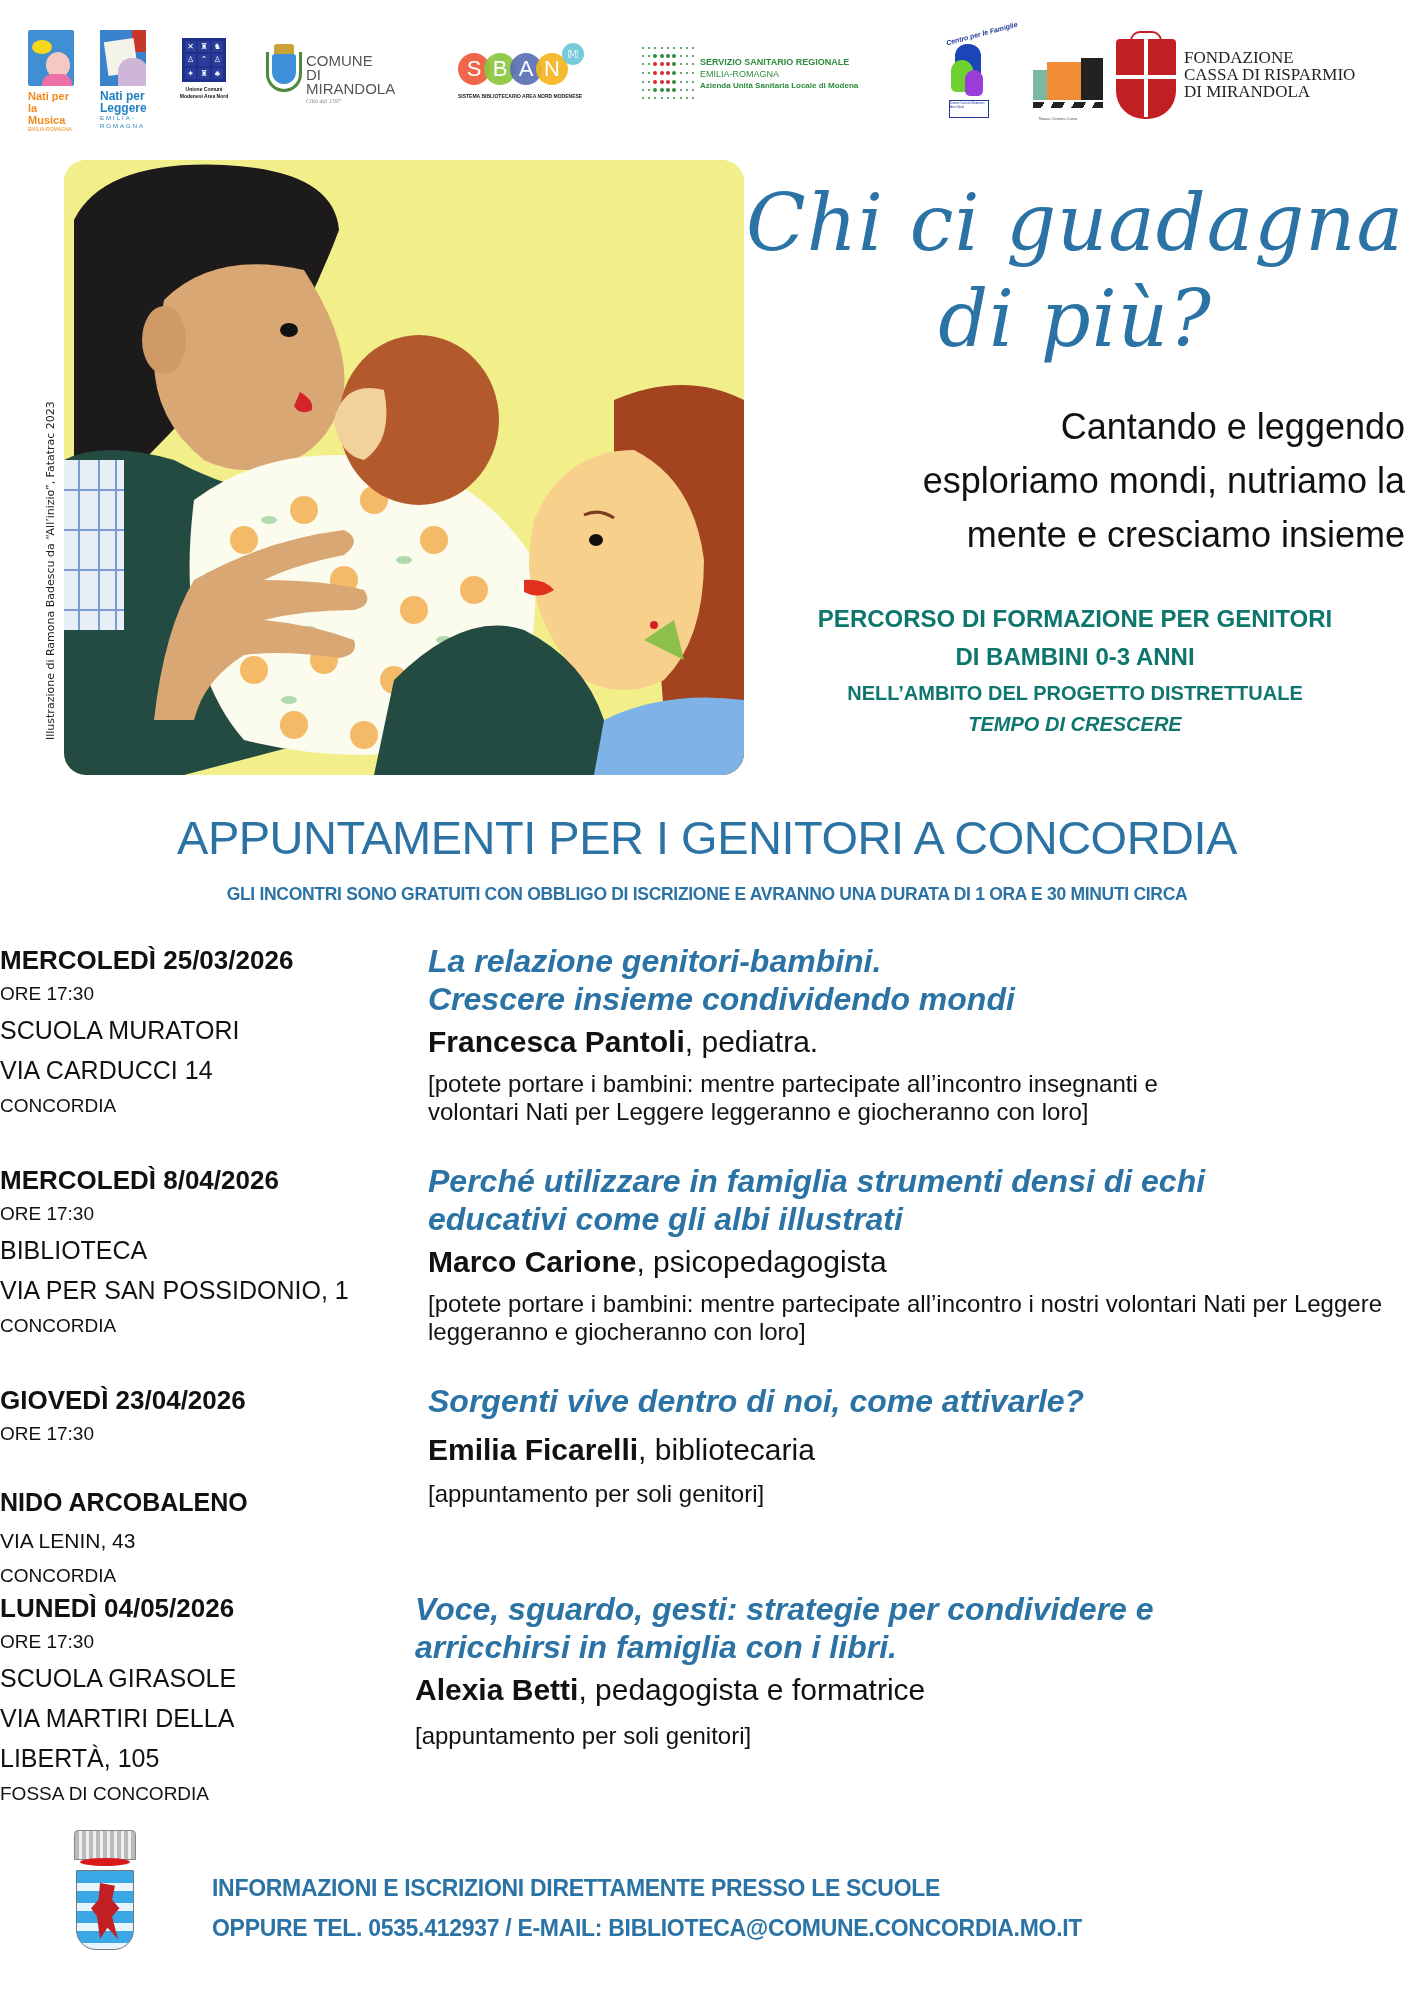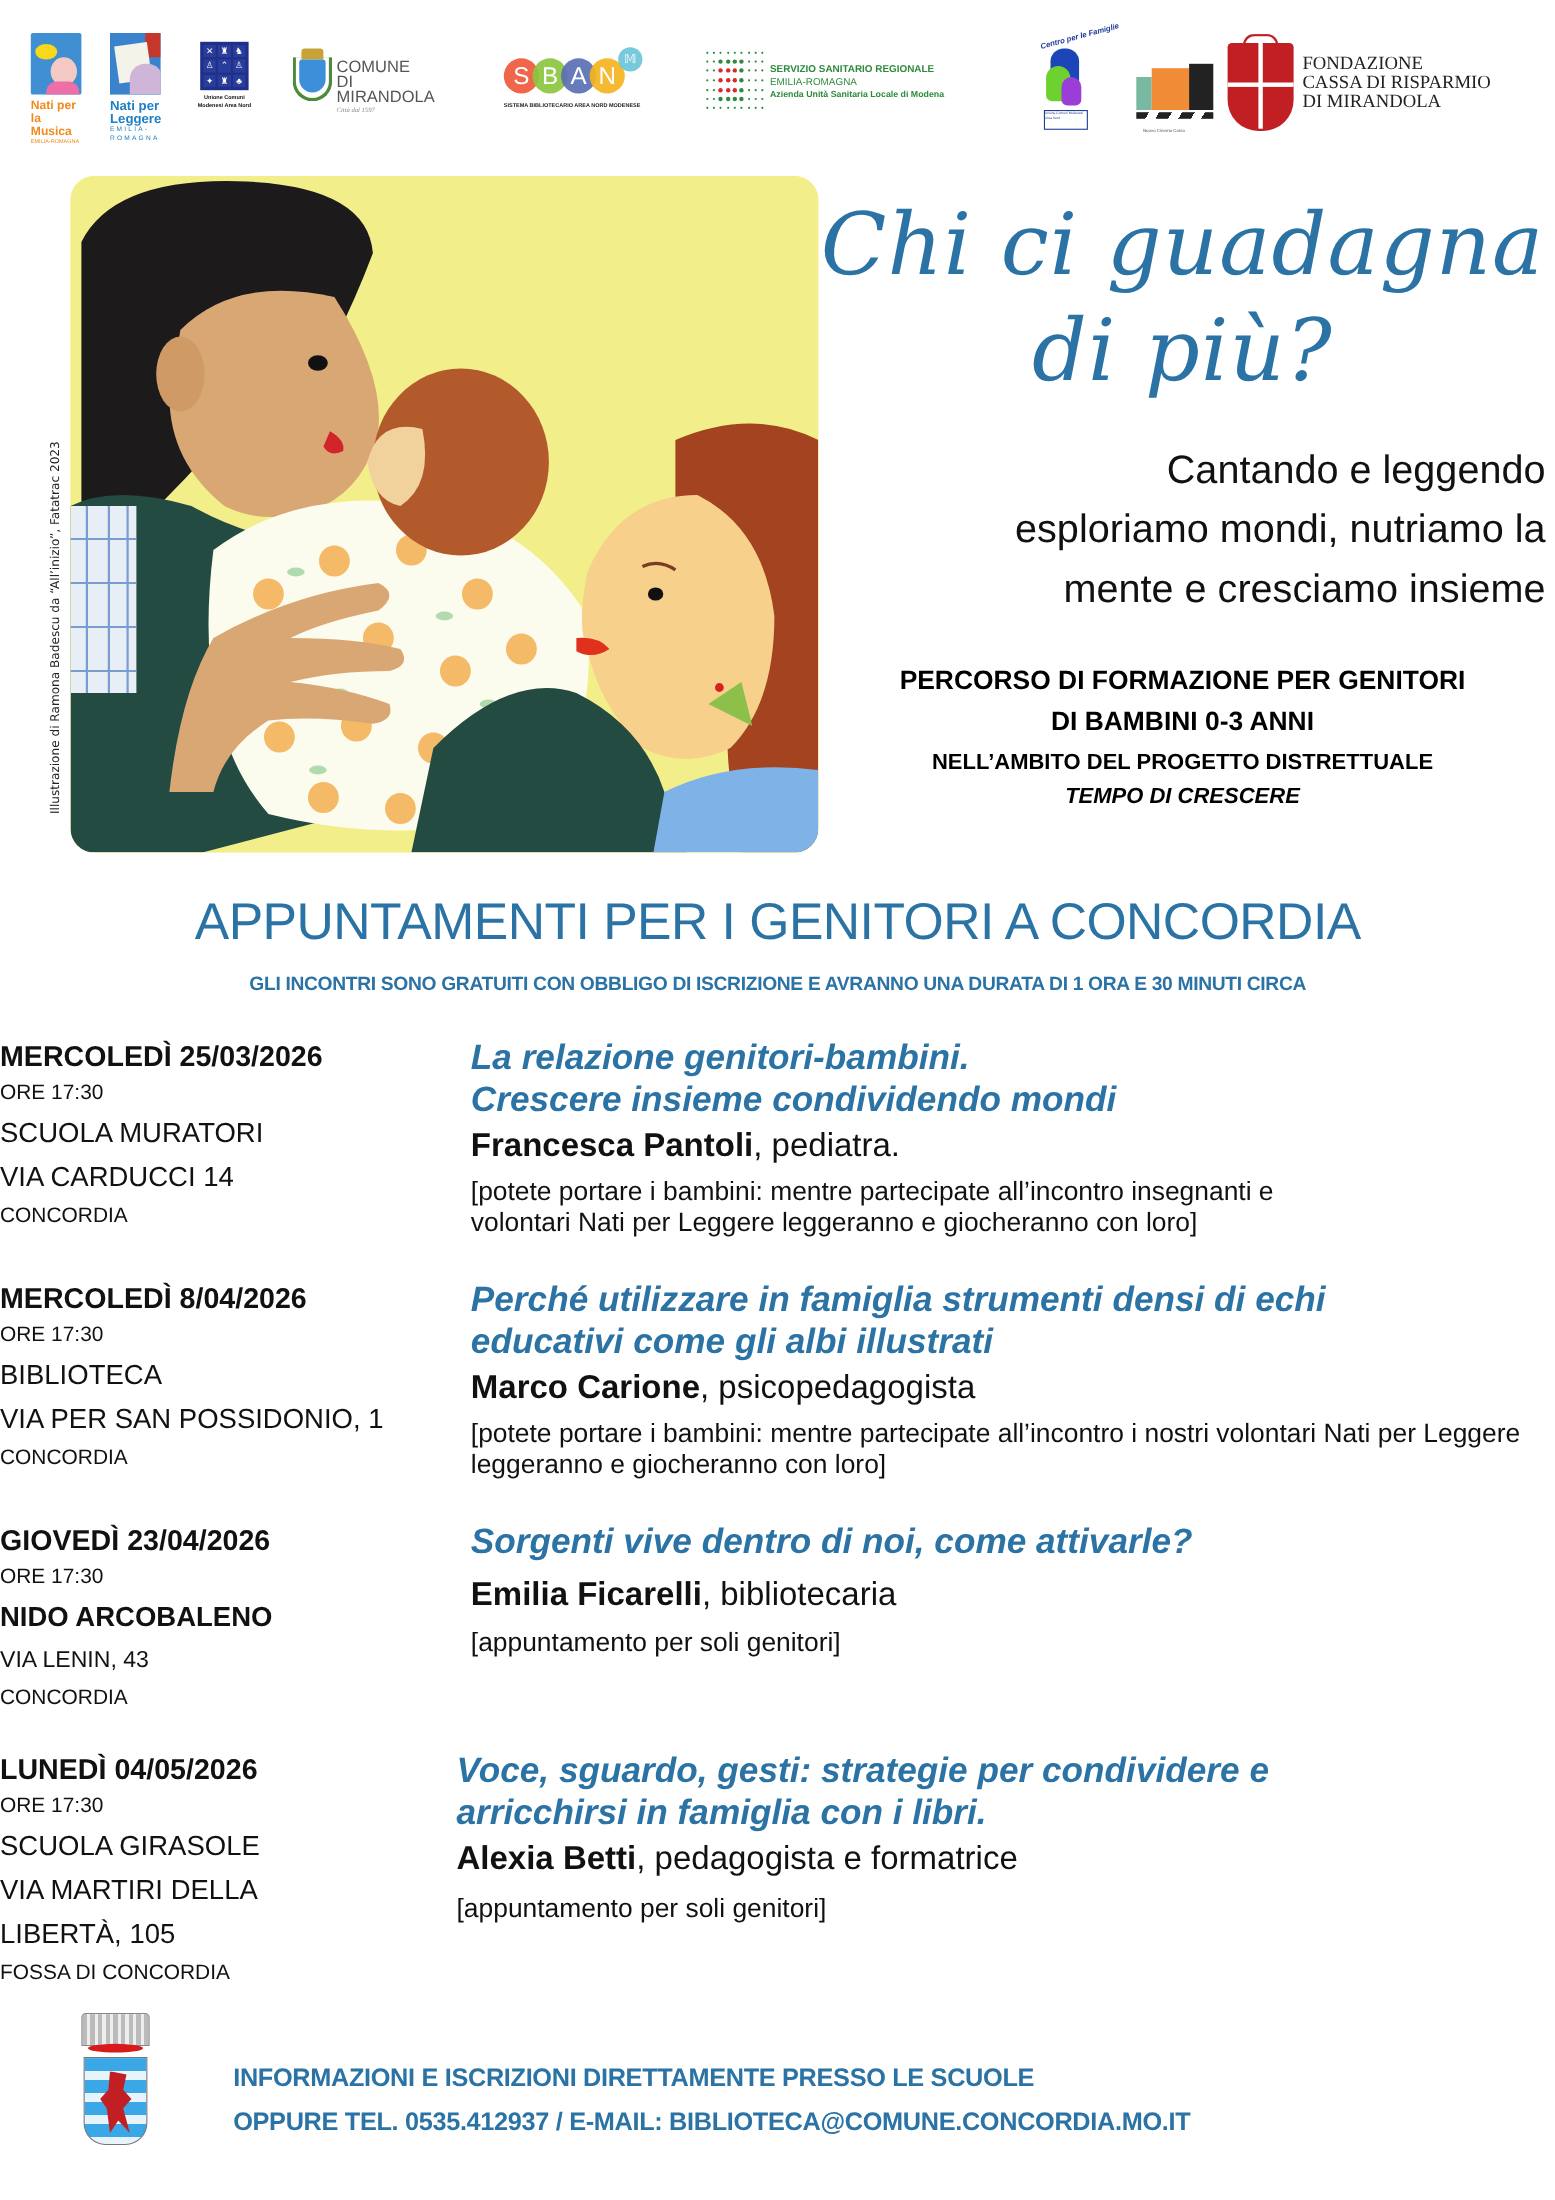--- a/index.html
+++ b/index.html
@@ -69,36 +69,36 @@
   .fcr .crest { position: absolute; left: 14px; top: 0; width: 32px; height: 10px; border: 2px solid #c21f25; border-bottom: none; border-radius: 16px 16px 0 0; }
   .fcr .txt { position: absolute; left: 68px; top: 18px; font-family: "Liberation Serif", serif; color: #222; font-size: 17px; line-height: 17px; white-space: nowrap; }
 
   
   .caption { position: absolute; left: 44px; top: 740px; transform-origin: 0 0; transform: rotate(-90deg); font-family: "DejaVu Sans", sans-serif; font-size: 11px; color: #222; white-space: nowrap; width: 460px; }
   .illustration { position: absolute; left: 64px; top: 160px; width: 680px; height: 615px; border-radius: 22px; overflow: hidden; background: #f2ef8a; }
   .illustration svg { width: 100%; height: 100%; display: block; }
 
   .title { position: absolute; left: 745px; top: 175px; width: 660px; text-align: center; color: #2c73a5; font-family: "DejaVu Serif", serif; font-style: italic; font-size: 78px; line-height: 96px; font-weight: normal; letter-spacing: 1px; }
   .subtitle { position: absolute; left: 745px; top: 400px; width: 660px; text-align: right; color: #111; font-size: 36px; line-height: 54px; }
-  .course { position: absolute; left: 745px; top: 600px; width: 660px; text-align: center; color: #000000; font-weight: bold; }
+  .course { position: absolute; left: 745px; top: 600px; width: 660px; text-align: center; color: #0f766e; font-weight: bold; }
   .course .l1 { font-size: 24px; line-height: 38px; }
   .course .l3 { font-size: 20px; line-height: 34px; }
   .course .l4 { font-size: 20px; line-height: 28px; font-style: italic; }
 
   
   .sec-title { position: absolute; left: 0; top: 810px; width: 1414px; text-align: center; color: #2c73a5; font-size: 47px; line-height: 56px; letter-spacing: -0.5px; }
   .sec-note { position: absolute; left: 0; top: 884px; width: 1414px; text-align: center; color: #2c73a5; font-size: 17.5px; font-weight: bold; letter-spacing: -0.3px; }
 
   
   .event { position: absolute; left: 0; width: 1414px; }
   .ev-left { position: absolute; left: 0; width: 388px; text-align: left; color: #111; }
   .ev-left .date { font-size: 26px; font-weight: bold; line-height: 36px; }
   .ev-left .time { font-size: 19px; line-height: 32px; }
   .ev-left .place { font-size: 25px; line-height: 40px; }
-  .ev-left .place.bold { font-weight: bold; }
+  .ev-left .place.bold { font-weight: bold; margin-top: 32px; }
   .ev-left .addr { font-size: 25px; line-height: 40px; }
   .ev-left .addr.sm { font-size: 21px; line-height: 38px; }
   .ev-left .city { font-size: 19px; line-height: 32px; }
   .ev-right { position: absolute; left: 428px; width: 954px; }
   .ev-right.wide { left: 415px; }
   .ev-right .topic { color: #2c73a5; font-size: 32px; font-style: italic; font-weight: bold; line-height: 38px; }
   .ev-right .speaker { font-size: 30px; line-height: 48px; color: #111; }
   .ev-right .speaker b { font-weight: bold; }
   .ev-right .note { font-size: 24px; line-height: 28px; color: #111; margin-top: 4px; }
   .ev-right .note.just { text-align: justify; text-align-last: left; }

